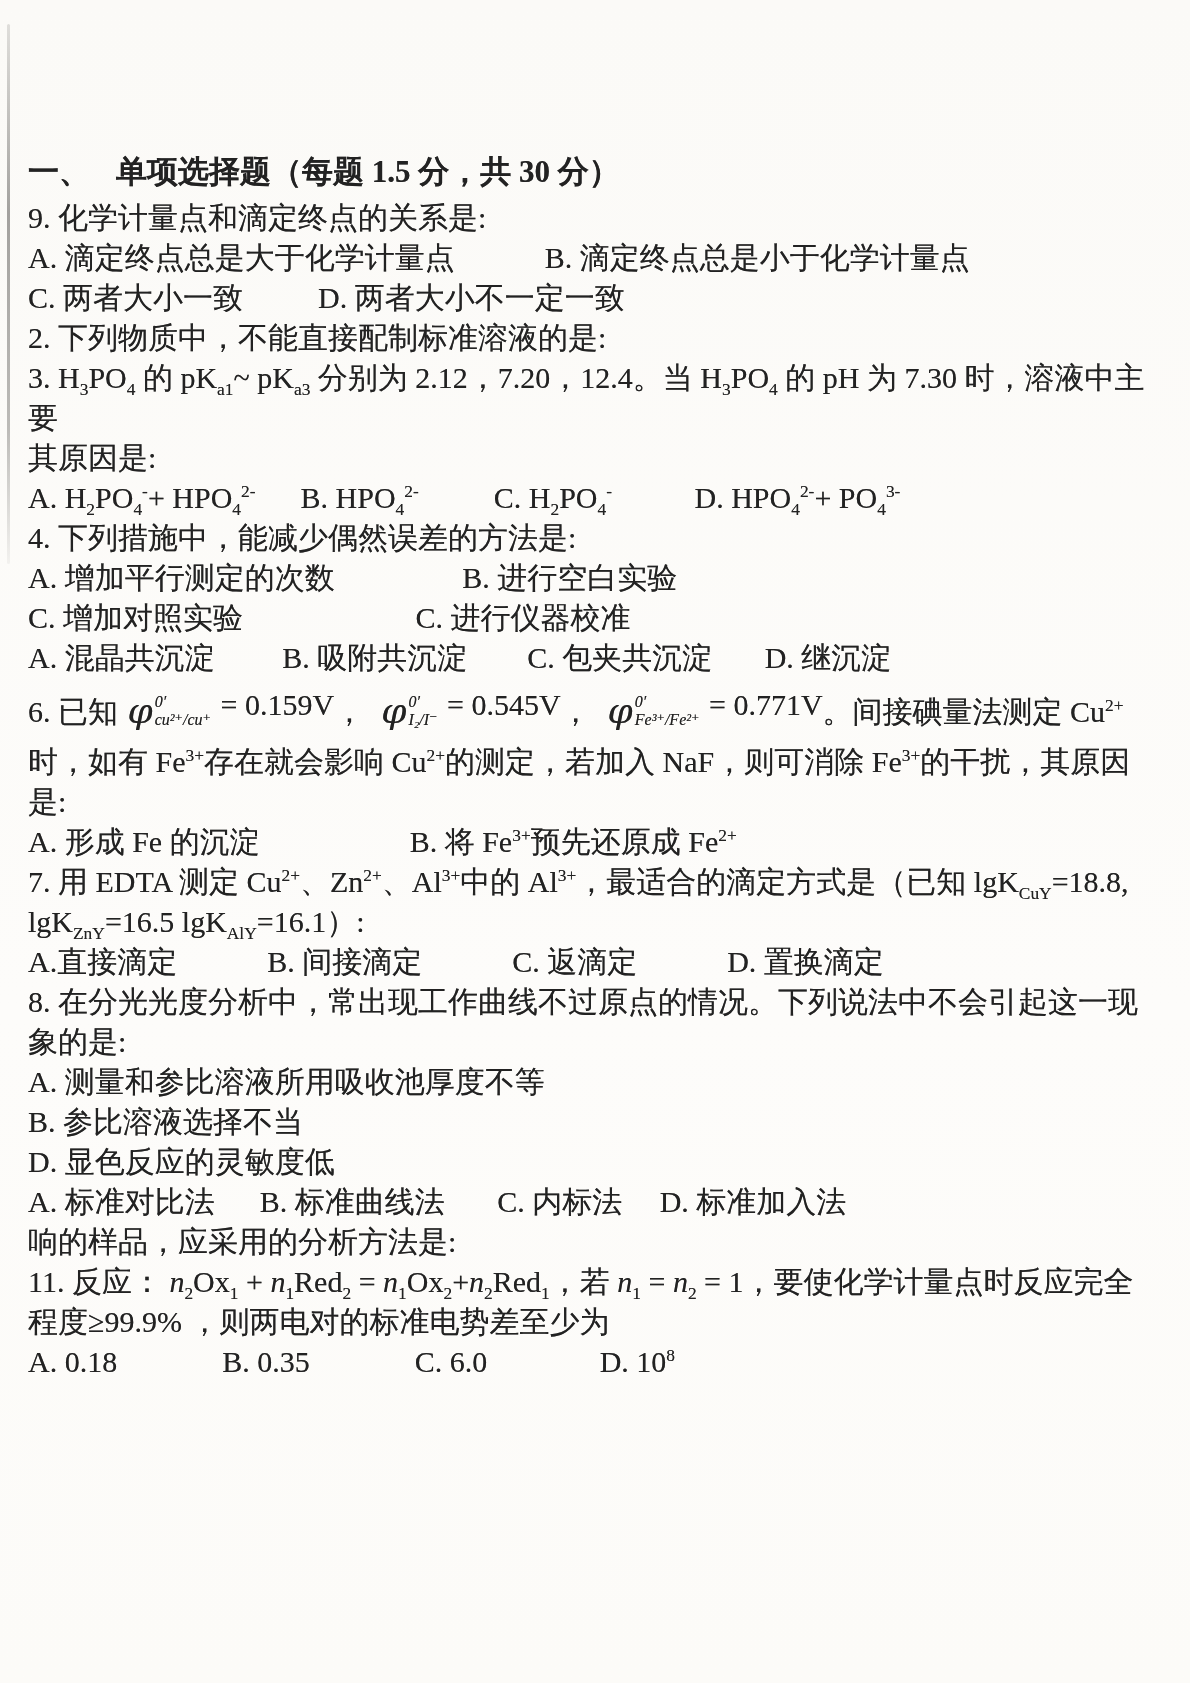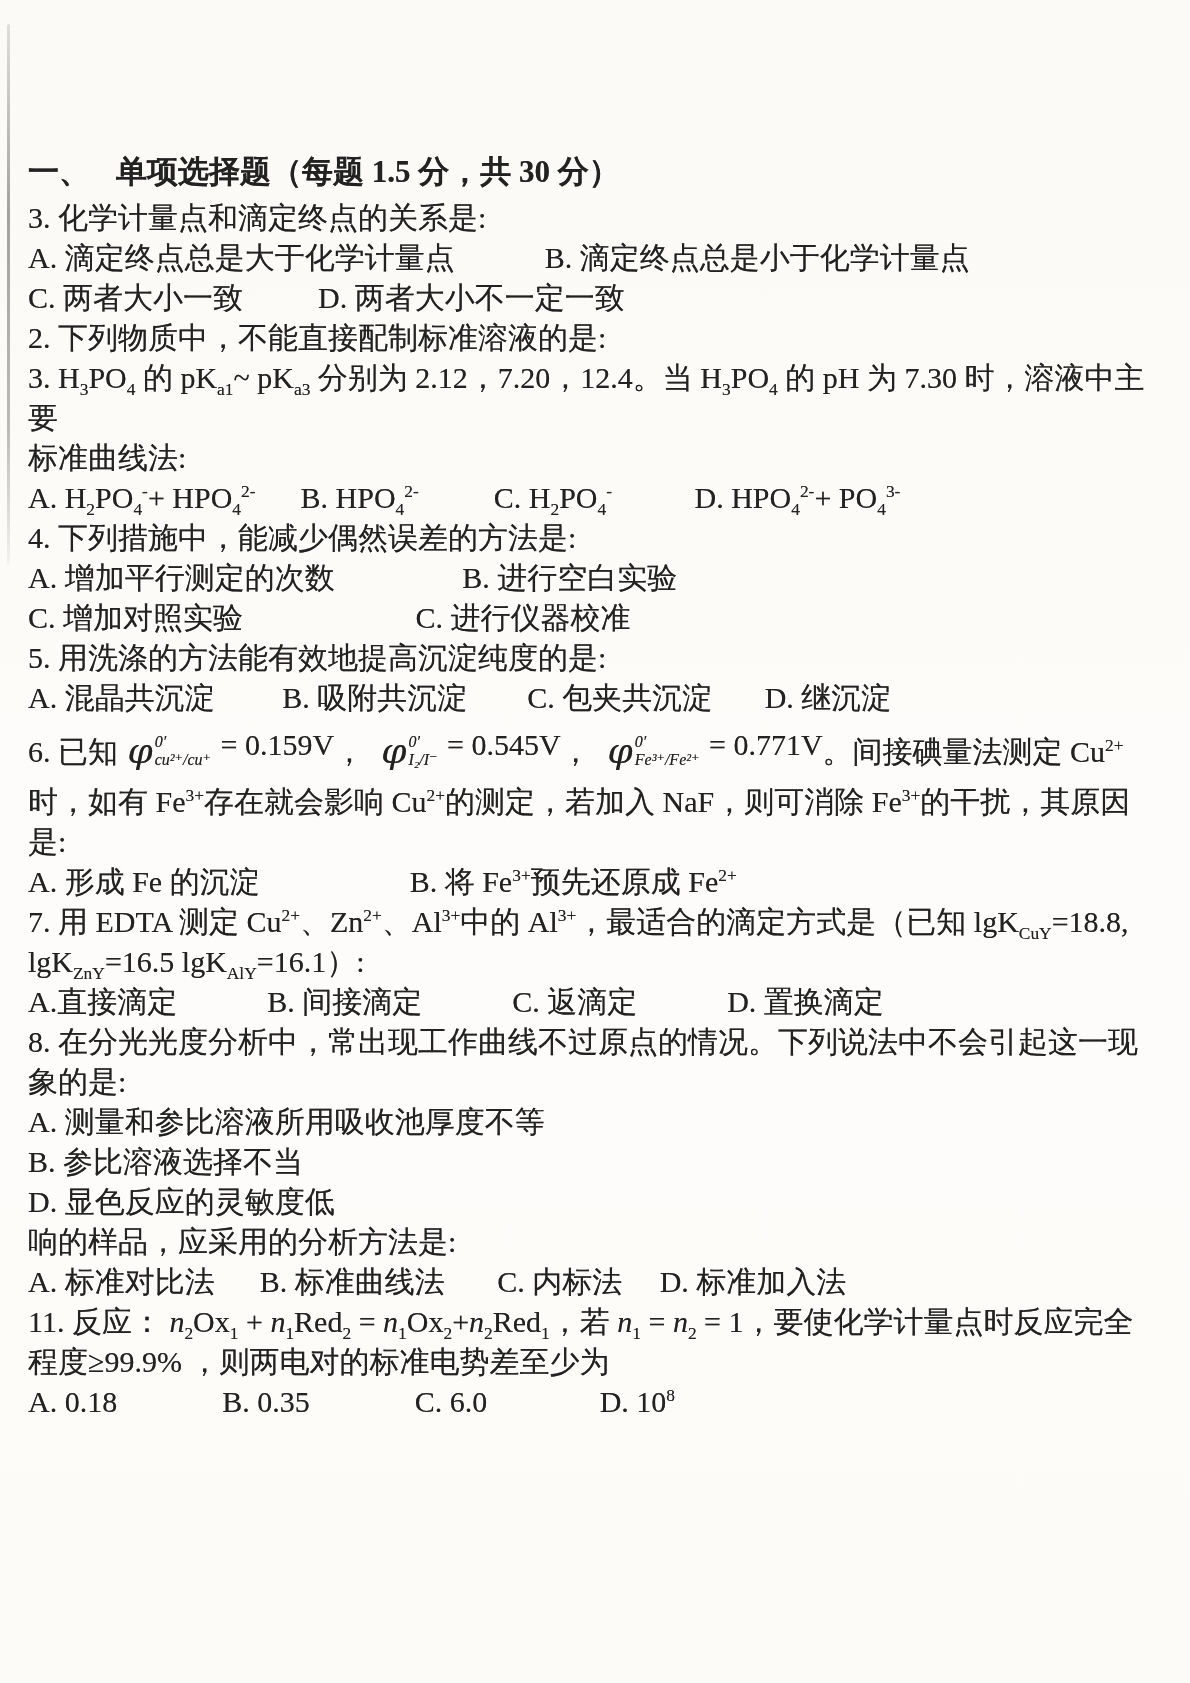--- a/index.html
+++ b/index.html
@@ -82,43 +82,42 @@
 <div class="page">
   <div class="scan-edge"></div>
   <div class="content">
 
     <div class="section-heading">
       <span class="section-numeral">一、</span>
       <span>单项选择题（每题 1.5 分，共 30 分）</span>
     </div>
 
     <div class="q">
-      <div class="line">3. 化学计量点和滴定终点的关系是:</div>
+      <div class="line">9. 化学计量点和滴定终点的关系是:</div>
       <div class="line">A. 滴定终点总是大于化学计量点            B. 滴定终点总是小于化学计量点</div>
       <div class="line">C. 两者大小一致          D. 两者大小不一定一致</div>
     </div>
 
     <div class="q">
       <div class="line">2. 下列物质中，不能直接配制标准溶液的是:</div>
     </div>
 
     <div class="q">
       <div class="line">3. H<sub>3</sub>PO<sub>4</sub> 的 pK<sub>a1</sub>~ pK<sub>a3</sub> 分别为 2.12，7.20，12.4。当 H<sub>3</sub>PO<sub>4</sub> 的 pH 为 7.30 时，溶液中主要</div>
-      <div class="line">标准曲线法:</div>
+      <div class="line">其原因是:</div>
       <div class="line">A. H<sub>2</sub>PO<sub>4</sub><sup>-</sup>+ HPO<sub>4</sub><sup>2-</sup>      B. HPO<sub>4</sub><sup>2-</sup>          C. H<sub>2</sub>PO<sub>4</sub><sup>-</sup>           D. HPO<sub>4</sub><sup>2-</sup>+ PO<sub>4</sub><sup>3-</sup></div>
     </div>
 
     <div class="q">
       <div class="line">4. 下列措施中，能减少偶然误差的方法是:</div>
       <div class="line">A. 增加平行测定的次数                 B. 进行空白实验</div>
       <div class="line">C. 增加对照实验                       C. 进行仪器校准</div>
     </div>
 
     <div class="q">
-      <div class="line">5. 用洗涤的方法能有效地提高沉淀纯度的是:</div>
       <div class="line">A. 混晶共沉淀         B. 吸附共沉淀        C. 包夹共沉淀       D. 继沉淀</div>
     </div>
 
     <div class="q">
       <div class="line tall">6. 已知 <span class="raised"><span class="scriptstack"><span class="ss-base">φ</span><span class="ss-scripts"><span class="ss-sup">0′</span><span class="ss-sub">cu²⁺/cu⁺</span></span></span> = 0.159V</span>，  <span class="raised"><span class="scriptstack"><span class="ss-base">φ</span><span class="ss-scripts"><span class="ss-sup">0′</span><span class="ss-sub">I₂/I⁻</span></span></span> = 0.545V</span>，  <span class="raised"><span class="scriptstack"><span class="ss-base">φ</span><span class="ss-scripts"><span class="ss-sup">0′</span><span class="ss-sub">Fe³⁺/Fe²⁺</span></span></span> = 0.771V</span>。间接碘量法测定 Cu<sup>2+</sup></div>
       <div class="line">时，如有 Fe<sup>3+</sup>存在就会影响 Cu<sup>2+</sup>的测定，若加入 NaF，则可消除 Fe<sup>3+</sup>的干扰，其原因是:</div>
       <div class="line">A. 形成 Fe 的沉淀                    B. 将 Fe<sup>3+</sup>预先还原成 Fe<sup>2+</sup></div>
     </div>
 
     <div class="q">
@@ -129,22 +128,22 @@
 
     <div class="q">
       <div class="line">8. 在分光光度分析中，常出现工作曲线不过原点的情况。下列说法中不会引起这一现</div>
       <div class="line">象的是:</div>
       <div class="line">A. 测量和参比溶液所用吸收池厚度不等</div>
       <div class="line">B. 参比溶液选择不当</div>
       <div class="line">D. 显色反应的灵敏度低</div>
     </div>
 
     <div class="q">
+      <div class="line">A. 标准对比法      B. 标准曲线法       C. 内标法     D. 标准加入法</div>
       <div class="line">响的样品，应采用的分析方法是:</div>
-      <div class="line">A. 标准对比法      B. 标准曲线法       C. 内标法     D. 标准加入法</div>
     </div>
 
 
     <div class="q">
       <div class="line">11. 反应： <i>n</i><sub>2</sub>Ox<sub>1</sub> + <i>n</i><sub>1</sub>Red<sub>2</sub> = <i>n</i><sub>1</sub>Ox<sub>2</sub>+<i>n</i><sub>2</sub>Red<sub>1</sub>，若 <i>n</i><sub>1</sub> = <i>n</i><sub>2</sub> = 1，要使化学计量点时反应完全</div>
       <div class="line">程度≥99.9% ，则两电对的标准电势差至少为</div>
       <div class="line">A. 0.18              B. 0.35              C. 6.0               D. 10<sup>8</sup></div>
     </div>
 
   </div>

